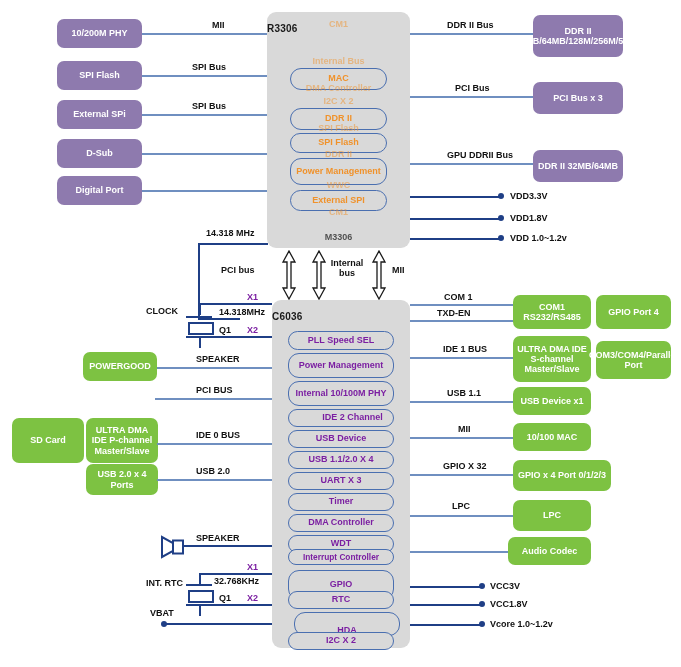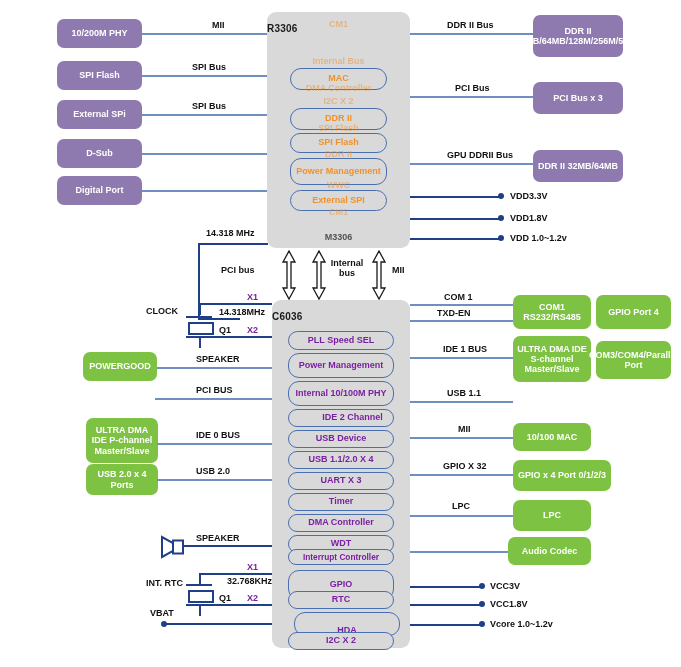--- a/index.html
+++ b/index.html
@@ -246,20 +246,23 @@
 
   <div class="pbox green" style="left:83px;top:352px;width:74px;height:29px;">
     <span>POWERGOOD</span>
   </div>
   <div class="wire" style="left:157px;top:367px;width:115px;"></div>
   <div class="lbl" style="left:196px;top:354px;">SPEAKER</div>
 
   <div class="wire" style="left:155px;top:398px;width:117px;"></div>
   <div class="lbl" style="left:196px;top:385px;">PCI BUS</div>
 
+  <div class="pbox green" style="left:12px;top:418px;width:72px;height:45px;">
+    <span>SD Card</span>
+  </div>
   <div class="pbox green" style="left:86px;top:418px;width:72px;height:45px;">
     <span>ULTRA DMA IDE P-channel Master/Slave</span>
   </div>
   <div class="wire" style="left:157px;top:443px;width:115px;"></div>
   <div class="lbl" style="left:196px;top:430px;">IDE 0 BUS</div>
 
   <div class="pbox green" style="left:86px;top:464px;width:72px;height:31px;">
     <span>USB 2.0 x 4 Ports</span>
   </div>
   <div class="wire" style="left:157px;top:479px;width:115px;"></div>
@@ -279,21 +282,21 @@
     <div class="plate" style="left:0px;top:4px;"></div>
     <div class="body" style="left:2px;top:10px;"></div>
     <div class="plate" style="left:0px;top:24px;"></div>
   </div>
   <div class="wire darkv" style="left:199px;top:573px;height:12px;"></div>
   <div class="wire dark" style="left:199px;top:573px;width:73px;"></div>
   <div class="wire darkv" style="left:199px;top:604px;height:12px;"></div>
   <div class="wire dark" style="left:199px;top:604px;width:73px;"></div>
   <div class="lbl pur" style="left:247px;top:562px;">X1</div>
   <div class="lbl pur" style="left:247px;top:593px;">X2</div>
-  <div class="lbl" style="left:227px;top:576px;">32.768KHz</div>
+  <div class="lbl" style="left:214px;top:576px;">32.768KHz</div>
   <div class="lbl" style="left:219px;top:593px;">Q1</div>
 
   <div class="lbl" style="left:150px;top:608px;">VBAT</div>
   <div class="dot" style="left:161px;top:621px;"></div>
   <div class="wire dark" style="left:164px;top:623px;width:108px;"></div>
 
   <div class="pbox green" style="left:513px;top:295px;width:78px;height:34px;">
     <span>COM1 RS232/RS485</span>
   </div>
   <div class="pbox green" style="left:596px;top:295px;width:75px;height:34px;">
@@ -306,20 +309,23 @@
 
   <div class="pbox green" style="left:513px;top:336px;width:78px;height:46px;">
     <span>ULTRA DMA IDE S-channel Master/Slave</span>
   </div>
   <div class="pbox green" style="left:596px;top:341px;width:75px;height:38px;">
     <span>COM3/COM4/Parallel Port</span>
   </div>
   <div class="wire" style="left:410px;top:357px;width:103px;"></div>
   <div class="lbl" style="left:443px;top:344px;">IDE 1 BUS</div>
 
+  <div class="pbox green" style="left:513px;top:387px;width:78px;height:28px;">
+    <span>USB Device x1</span>
+  </div>
   <div class="wire" style="left:410px;top:401px;width:103px;"></div>
   <div class="lbl" style="left:447px;top:388px;">USB 1.1</div>
 
   <div class="pbox green" style="left:513px;top:423px;width:78px;height:28px;">
     <span>10/100 MAC</span>
   </div>
   <div class="wire" style="left:410px;top:437px;width:103px;"></div>
   <div class="lbl" style="left:458px;top:424px;">MII</div>
 
   <div class="pbox green" style="left:513px;top:460px;width:98px;height:31px;">

